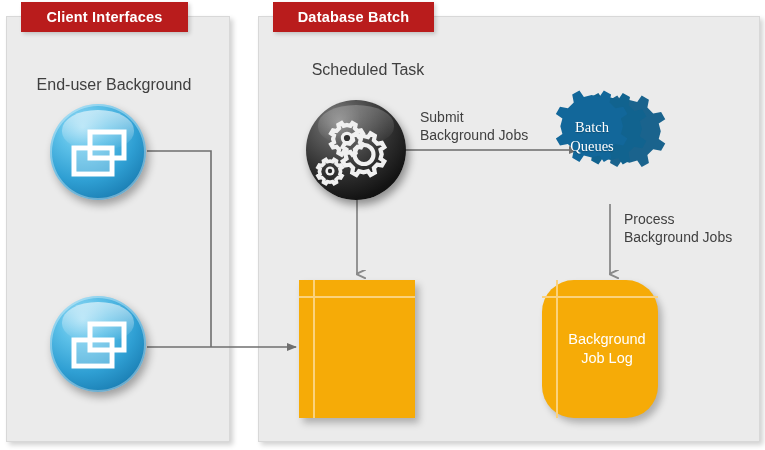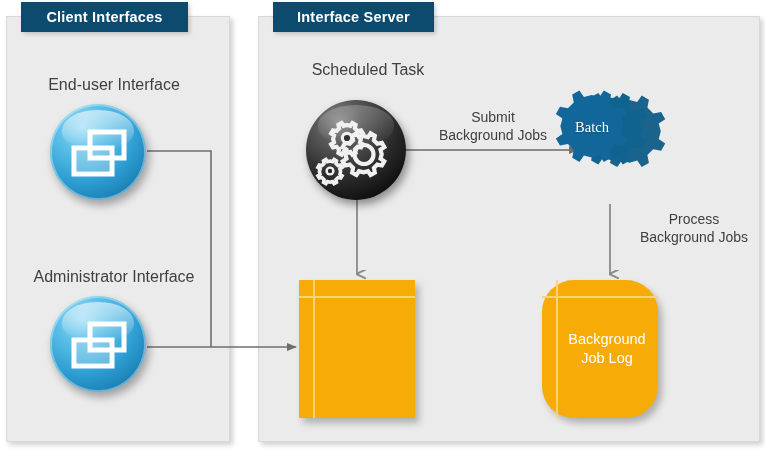--- a/index.html
+++ b/index.html
@@ -17,21 +17,21 @@
     position:absolute;
     background:#ebebeb;
     border:1px solid #d8d8d8;
     box-shadow:3px 3px 5px rgba(0,0,0,.18);
   }
   #panel-client{left:6px;top:16px;width:222px;height:424px;}
   #panel-server{left:258px;top:16px;width:500px;height:424px;}
 
   .panel-header{
     position:absolute;
-    background:#0c4a6e;
+    background:#b91c1c;
     color:#ffffff;
     font-weight:bold;
     font-size:14.5px;
     letter-spacing:.2px;
     display:flex;align-items:center;justify-content:center;
     box-shadow:2px 2px 4px rgba(0,0,0,.18);
     white-space:nowrap;
   }
   #hdr-client{left:21px;top:2px;width:167px;height:30px;}
   #hdr-server{left:273px;top:2px;width:161px;height:30px;}
@@ -106,35 +106,35 @@
     padding:0 4px;box-sizing:border-box;
   }
   #store-repo{left:299px;top:280px;}
   #store-log{left:542px;top:280px;border-radius:32px;}
 
   
   .conn{position:absolute;left:0;top:0;width:765px;height:450px;pointer-events:none;}
 
   .arrow-label{
     position:absolute;color:#3f3f3f;font-size:14px;line-height:18px;
-    text-align:center;white-space:nowrap;
+    white-space:nowrap;
   }
   #lbl-submit{left:420px;top:108px;width:146px;}
   #lbl-process{left:624px;top:210px;width:140px;}
 </style>
 </head>
 <body>
 
 <div id="stage">
 
   <div class="panel" id="panel-client"></div>
   <div class="panel" id="panel-server"></div>
 
   <div class="panel-header" id="hdr-client">Client Interfaces</div>
-  <div class="panel-header" id="hdr-server">Interface Server</div>
+  <div class="panel-header" id="hdr-server">Database Batch</div>
 
   <svg class="conn">
     <defs>
       <marker id="ah" markerWidth="10" markerHeight="8" refX="9" refY="4" orient="auto" markerUnits="userSpaceOnUse">
         <path d="M0,0 L10,4 L0,8 z" fill="#6f6f6f"></path>
       </marker>
       <marker id="ahv" markerWidth="9" markerHeight="10" refX="4.5" refY="9" orient="auto" markerUnits="userSpaceOnUse">
         <path d="M0,0 L4.5,10 L9,0" fill="none" stroke="#8a8a8a" stroke-width="2"></path>
       </marker>
     </defs>
@@ -143,31 +143,30 @@
 
     <path d="M147,347 L296,347" fill="none" stroke="#6f6f6f" stroke-width="1.6" marker-end="url(#ah)"></path>
 
     <path d="M390,150 L578,150" fill="none" stroke="#8a8a8a" stroke-width="1.8" marker-end="url(#ah)"></path>
 
     <path d="M357,198 L357,274" fill="none" stroke="#8a8a8a" stroke-width="1.8" marker-end="url(#ahv)"></path>
 
     <path d="M610,204 L610,274" fill="none" stroke="#8a8a8a" stroke-width="1.8" marker-end="url(#ahv)"></path>
   </svg>
 
-  <div class="caption" id="cap-enduser">End-user Interface</div>
+  <div class="caption" id="cap-enduser">End-user Background</div>
 
   <div class="sphere" id="ico-enduser">
     <svg viewBox="0 0 96 96">
       <rect x="40" y="28" width="34" height="26" fill="none" stroke="#ffffff" stroke-width="5"></rect>
       <rect x="24" y="44" width="38" height="26" fill="none" stroke="#ffffff" stroke-width="5"></rect>
       <rect x="26.5" y="46.5" width="33" height="21" fill="#ffffff" opacity=".25"></rect>
     </svg>
   </div>
 
-  <div class="caption" id="cap-admin">Administrator Interface</div>
 
   <div class="sphere" id="ico-admin">
     <svg viewBox="0 0 96 96">
       <rect x="40" y="28" width="34" height="26" fill="none" stroke="#ffffff" stroke-width="5"></rect>
       <rect x="24" y="44" width="38" height="26" fill="none" stroke="#ffffff" stroke-width="5"></rect>
       <rect x="26.5" y="46.5" width="33" height="21" fill="#ffffff" opacity=".25"></rect>
     </svg>
   </div>
 
   <div class="caption" id="cap-sched">
@@ -199,20 +198,21 @@
       </defs>
       <g transform="translate(-12,0) scale(0.86)">
         <use href="#gearshape" x="58" y="6" fill="#0f5c88" opacity=".95"></use>
         <use href="#gearshape" x="36" y="3" fill="#11638f"></use>
         <use href="#gearshape" x="14" y="0" fill="#12679a"></use>
       </g>
     </svg>
   </div>
   <div class="q-label">
     <div>Batch</div>
+    <div>Queues</div>
   </div>
 
   <div class="arrow-label" id="lbl-submit">
     <div>Submit</div>
     <div>Background Jobs</div>
   </div>
   <div class="arrow-label" id="lbl-process">
     <div>Process</div>
     <div>Background Jobs</div>
   </div>

